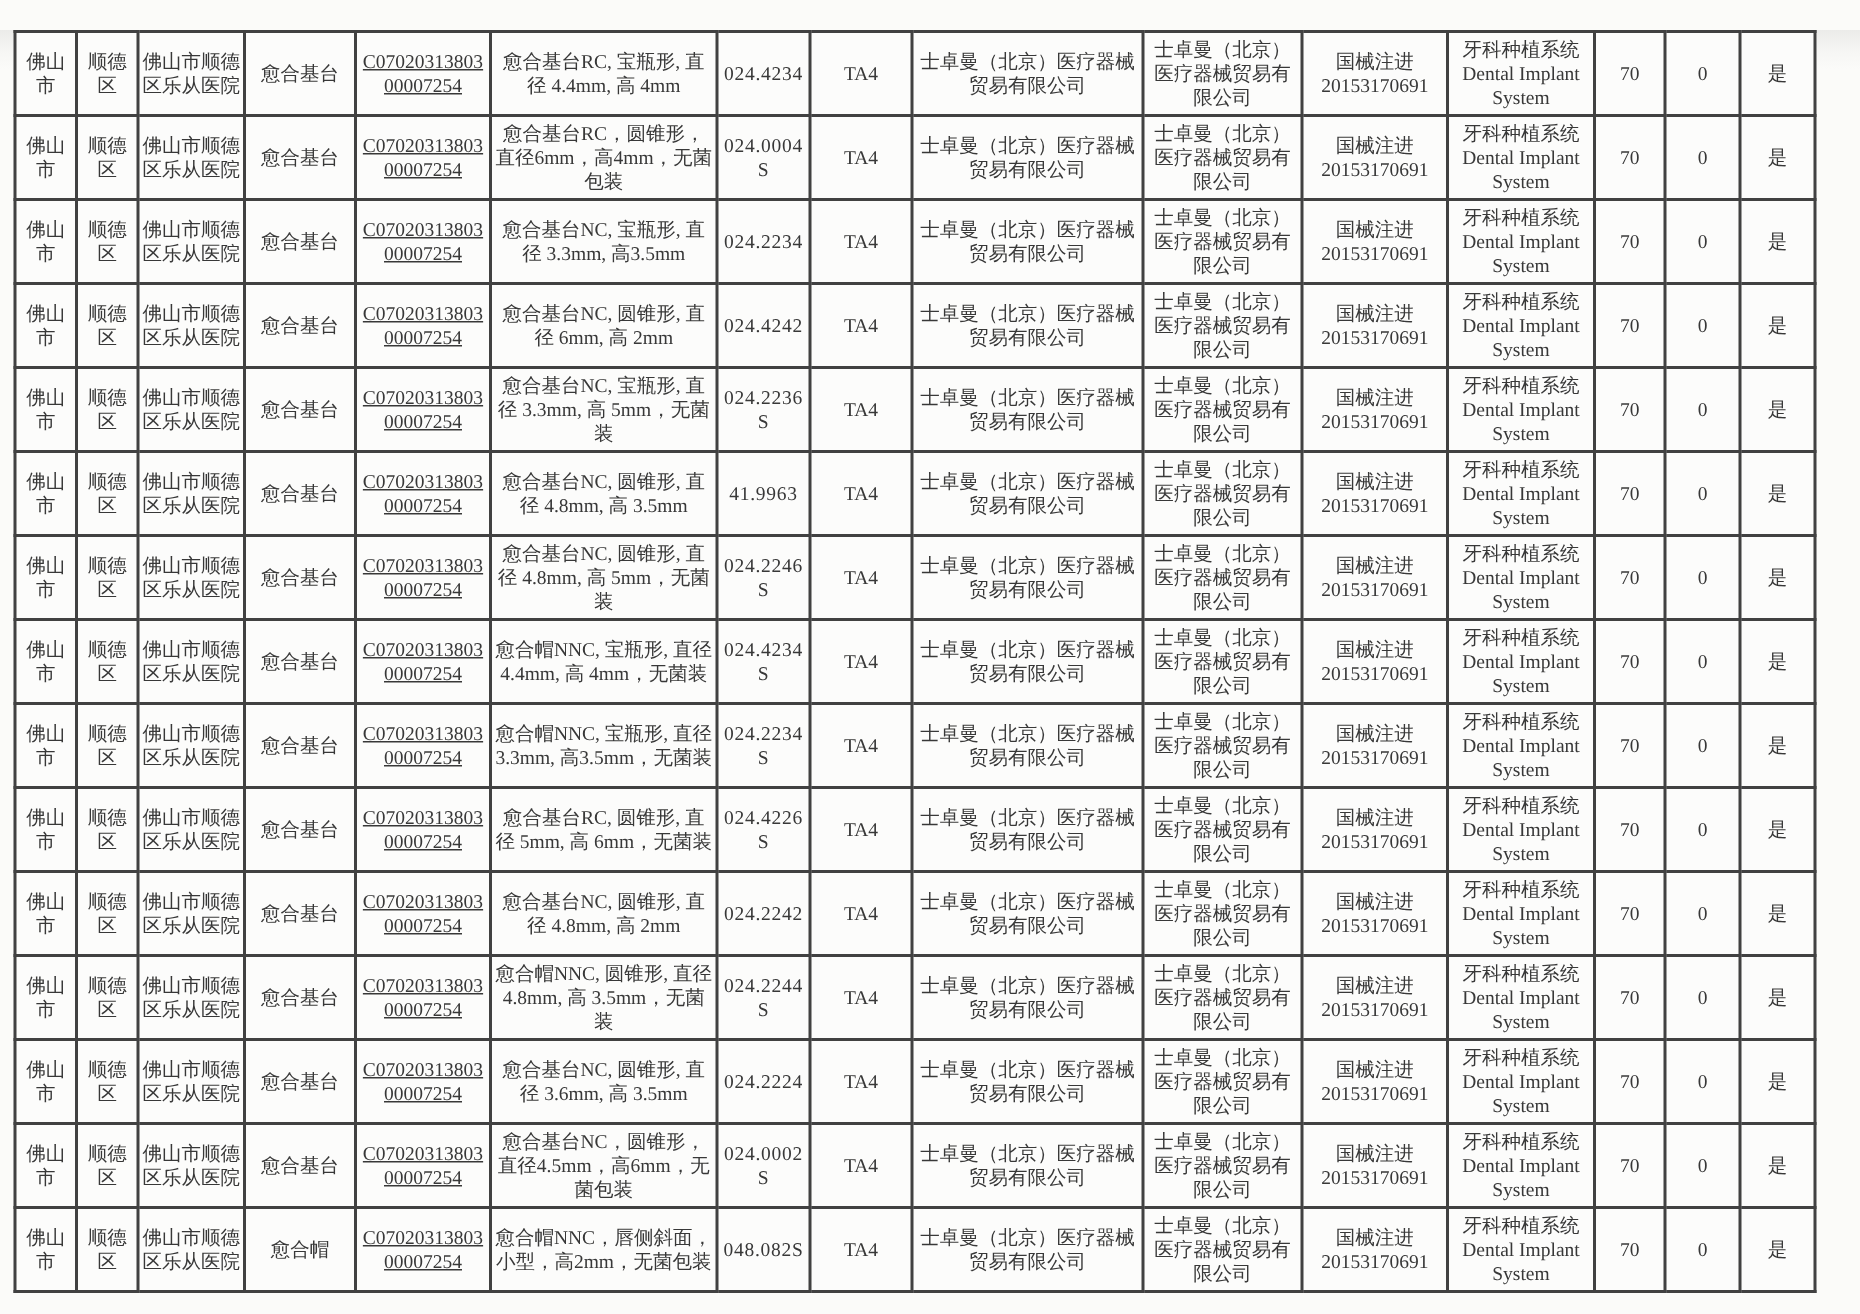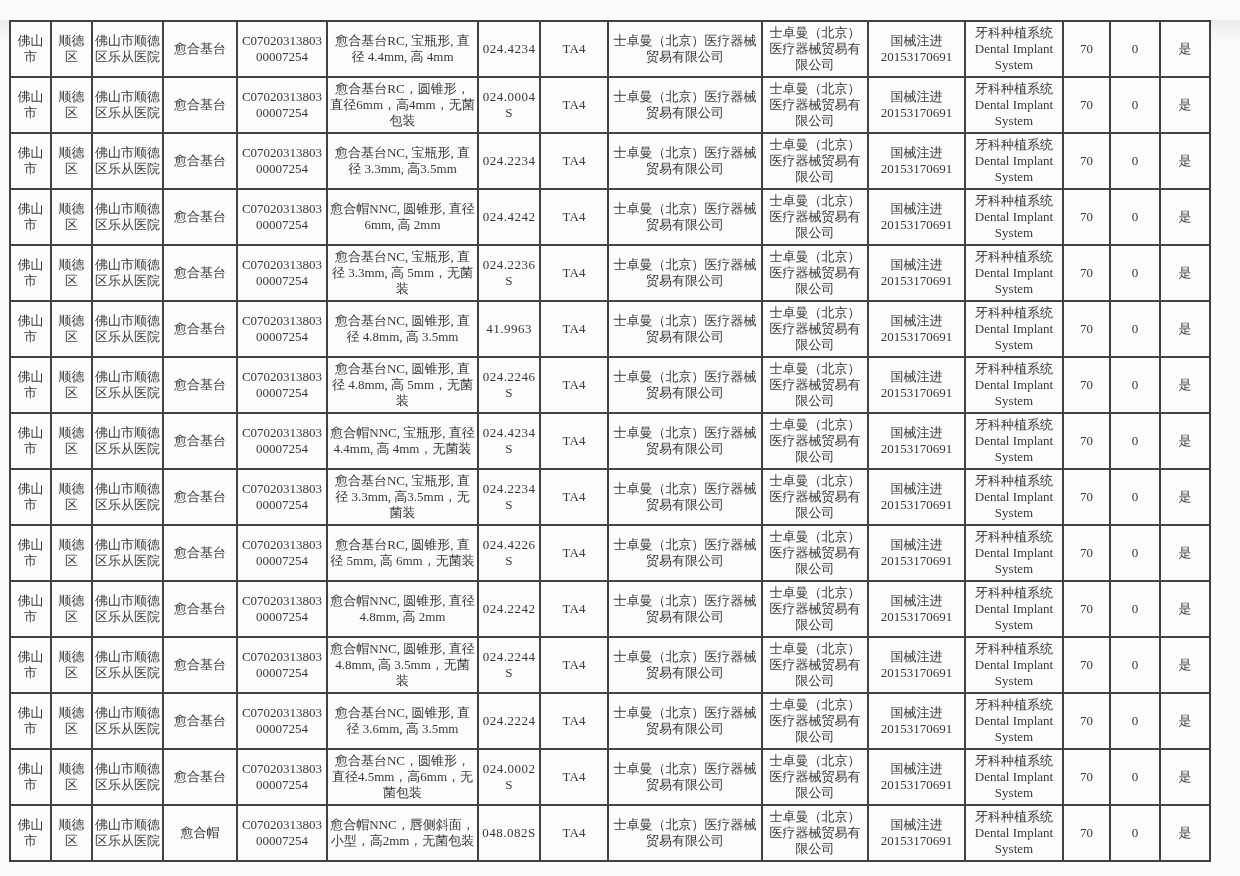--- a/index.html
+++ b/index.html
@@ -24,21 +24,21 @@
     border:2px solid #414141;
     text-align:center;
     vertical-align:middle;
     font-size:13px;
     line-height:16px;
     color:#383838;
     padding:2px 2px;
     height:50px;
     overflow:hidden;
   }
-  td.c-code{word-break:break-all;padding:2px 3px;}
+  td.c-code{word-break:break-all;padding:2px 3px;text-decoration:underline;}
   td.c-model{word-break:break-all;padding:2px 7px;letter-spacing:0.5px;margin-top:24px;}
   td.c-hospital{padding:2px 1px;margin-left:40px;}
   td.c-spec{padding:2px 3px;}
   td.c-supplier{padding:2px 4px;}
 </style>
 </head>
 <body>
 
 <div class="scan-page">
   <table class="device-table">
@@ -110,21 +110,21 @@
           <td class="c-price">70</td>
           <td class="c-quantity">0</td>
           <td class="c-flag">是</td>
         </tr>
         <tr>
           <td class="c-city">佛山市</td>
           <td class="c-district">顺德区</td>
           <td class="c-hospital">佛山市顺德区乐从医院</td>
           <td class="c-product">愈合基台</td>
           <td class="c-code">C0702031380300007254</td>
-          <td class="c-spec">愈合帽NNC, 圆锥形, 直径 6mm, 高 2mm</td>
+          <td class="c-spec">愈合基台NC, 圆锥形, 直径 6mm, 高 2mm</td>
           <td class="c-model">024.4242</td>
           <td class="c-unit">TA4</td>
           <td class="c-supplier">士卓曼（北京）医疗器械贸易有限公司</td>
           <td class="c-registrant">士卓曼（北京）医疗器械贸易有限公司</td>
           <td class="c-regno">国械注进 20153170691</td>
           <td class="c-regname">牙科种植系统 Dental Implant System</td>
           <td class="c-price">70</td>
           <td class="c-quantity">0</td>
           <td class="c-flag">是</td>
         </tr>
@@ -195,21 +195,21 @@
           <td class="c-price">70</td>
           <td class="c-quantity">0</td>
           <td class="c-flag">是</td>
         </tr>
         <tr>
           <td class="c-city">佛山市</td>
           <td class="c-district">顺德区</td>
           <td class="c-hospital">佛山市顺德区乐从医院</td>
           <td class="c-product">愈合基台</td>
           <td class="c-code">C0702031380300007254</td>
-          <td class="c-spec">愈合基台NC, 宝瓶形, 直径 3.3mm, 高3.5mm，无菌装</td>
+          <td class="c-spec">愈合帽NNC, 宝瓶形, 直径 3.3mm, 高3.5mm，无菌装</td>
           <td class="c-model">024.2234S</td>
           <td class="c-unit">TA4</td>
           <td class="c-supplier">士卓曼（北京）医疗器械贸易有限公司</td>
           <td class="c-registrant">士卓曼（北京）医疗器械贸易有限公司</td>
           <td class="c-regno">国械注进 20153170691</td>
           <td class="c-regname">牙科种植系统 Dental Implant System</td>
           <td class="c-price">70</td>
           <td class="c-quantity">0</td>
           <td class="c-flag">是</td>
         </tr>
@@ -229,21 +229,21 @@
           <td class="c-price">70</td>
           <td class="c-quantity">0</td>
           <td class="c-flag">是</td>
         </tr>
         <tr>
           <td class="c-city">佛山市</td>
           <td class="c-district">顺德区</td>
           <td class="c-hospital">佛山市顺德区乐从医院</td>
           <td class="c-product">愈合基台</td>
           <td class="c-code">C0702031380300007254</td>
-          <td class="c-spec">愈合帽NNC, 圆锥形, 直径 4.8mm, 高 2mm</td>
+          <td class="c-spec">愈合基台NC, 圆锥形, 直径 4.8mm, 高 2mm</td>
           <td class="c-model">024.2242</td>
           <td class="c-unit">TA4</td>
           <td class="c-supplier">士卓曼（北京）医疗器械贸易有限公司</td>
           <td class="c-registrant">士卓曼（北京）医疗器械贸易有限公司</td>
           <td class="c-regno">国械注进 20153170691</td>
           <td class="c-regname">牙科种植系统 Dental Implant System</td>
           <td class="c-price">70</td>
           <td class="c-quantity">0</td>
           <td class="c-flag">是</td>
         </tr>

